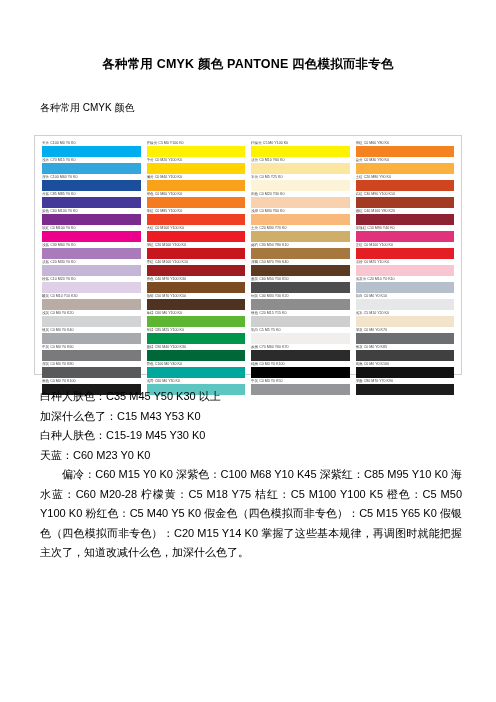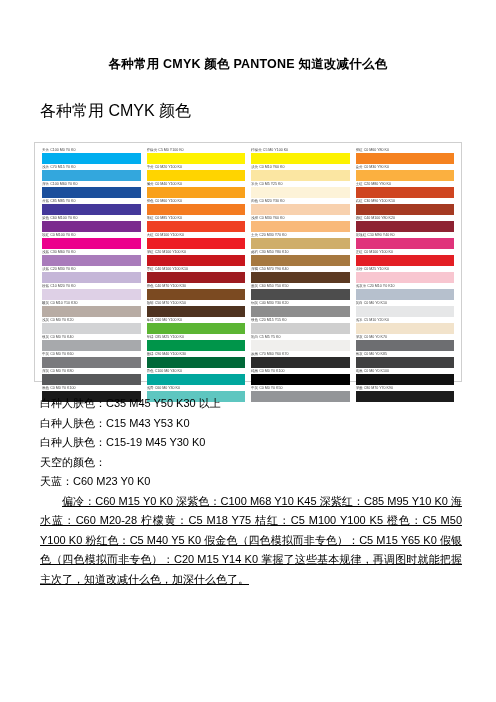--- a/index.html
+++ b/index.html
@@ -24,21 +24,21 @@
   }
   .doc-title {
     font-size: 12.5px;
     font-weight: bold;
     text-align: center;
     margin-top: 56px;
     letter-spacing: 0.2px;
     color: #000;
   }
   .subtitle {
-    font-size: 16px;
+    font-size: 10px;
     margin-top: 28px;
     margin-left: 6px;
     color: #000;
   }
   
   .chart {
     margin-top: 20px;
     width: 428px;
     height: 240px;
     background: #ffffff;
@@ -93,29 +93,28 @@
   }
   .body-text .line {
     margin-left: 6px;
   }
   .para {
     margin-left: 6px;
     text-align: justify;
   }
   .para-indent {
     text-indent: 22px;
-    text-decoration: underline;
   }
 </style>
 </head>
 <body>
 
 <div class="page">
 
-  <div class="doc-title">各种常用 CMYK 颜色 PANTONE 知道改减什么色</div>
+  <div class="doc-title">各种常用 CMYK 颜色 PANTONE 四色模拟而非专色</div>
 
   <div class="subtitle">各种常用 CMYK 颜色</div>
 
   <div class="chart" id="chart">
       <div class="chart-col">
         <div class="col-head">常用印刷色</div>
         <div class="swatch-row">
           <div class="swatch-label">天蓝 C100 M0 Y0 K0</div>
           <div class="swatch" style="background: rgb(0, 174, 239);"></div>
         </div>
@@ -362,20 +361,19 @@
         </div>
         <div class="swatch-row">
           <div class="swatch-label">深墨 C80 M70 Y70 K90</div>
           <div class="swatch" style="background: rgb(28, 28, 28);"></div>
         </div>
       </div>
     </div>
 
   <div class="body-text">
     <div class="line">白种人肤色：C35 M45 Y50 K30 以上</div>
-    <div class="line">白种人肤色：C15 M43 Y53 K0</div>
+    <div class="line">加深什么色了：C15 M43 Y53 K0</div>
     <div class="line">白种人肤色：C15-19 M45 Y30 K0</div>
-    <div class="line">天空的颜色：</div>
     <div class="line">天蓝：C60 M23 Y0 K0</div>
     <div class="para para-indent">偏冷：C60 M15 Y0 K0 深紫色：C100 M68 Y10 K45 深紫红：C85 M95 Y10 K0 海水蓝：C60 M20-28 柠檬黄：C5 M18 Y75 桔红：C5 M100 Y100 K5 橙色：C5 M50 Y100 K0 粉红色：C5 M40 Y5 K0 假金色（四色模拟而非专色）：C5 M15 Y65 K0 假银色（四色模拟而非专色）：C20 M15 Y14 K0 掌握了这些基本规律，再调图时就能把握主次了，知道改减什么色，加深什么色了。</div>
   </div>
 
 </div>
 
 </body></html>

